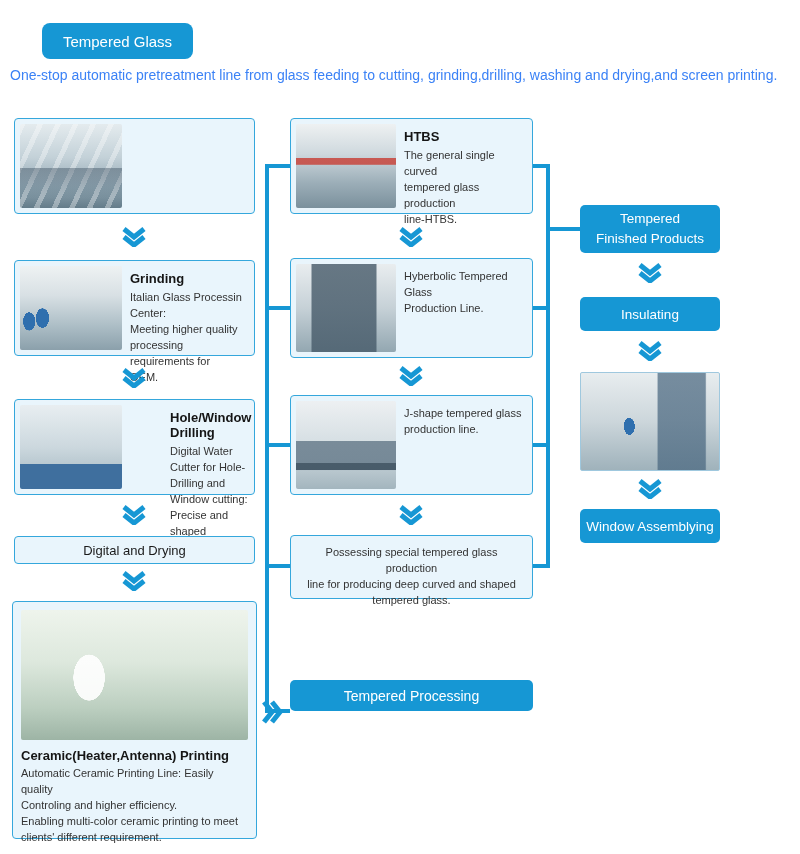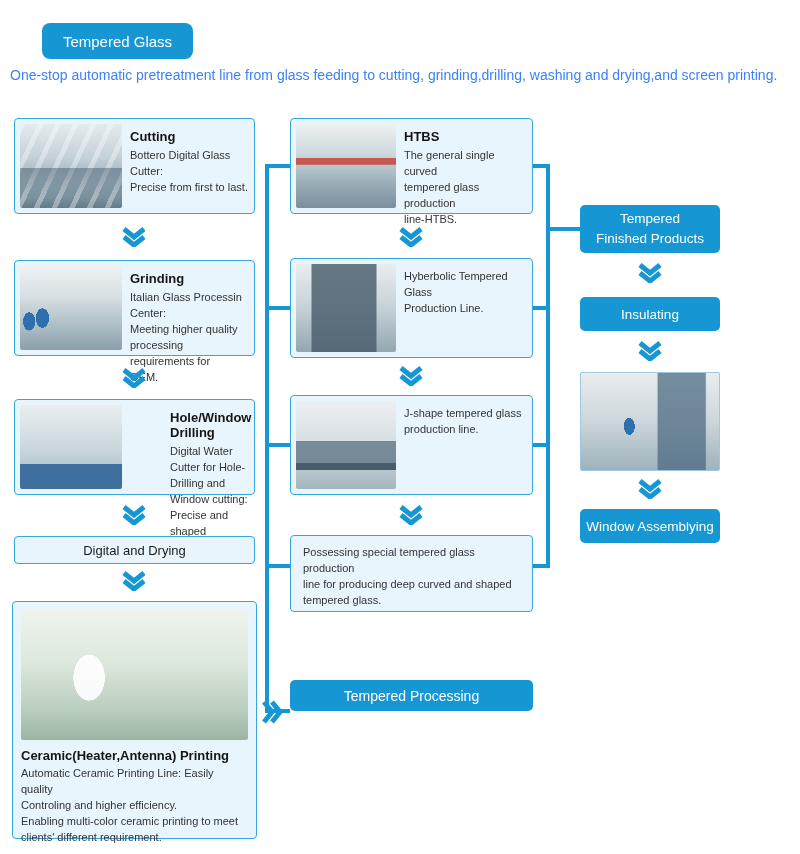--- a/index.html
+++ b/index.html
@@ -35,21 +35,21 @@
   #node-cutting{left:14px;top:118px;width:241px;height:96px;}
   #node-grinding{left:14px;top:260px;width:241px;height:96px;}
   #node-drilling{left:14px;top:399px;width:241px;height:96px;gap:48px;}
   #node-washing{left:14px;top:536px;width:241px;height:28px;display:flex;align-items:center;justify-content:center;}
   #node-washing span{font-size:13px;color:#1a1a1a;}
   #node-ceramic{left:12px;top:601px;width:245px;height:238px;padding:8px;}
   #node-ceramic .title{margin-top:8px;margin-bottom:3px;}
   #node-htbs{left:290px;top:118px;width:243px;height:96px;}
   #node-hyper{left:290px;top:258px;width:243px;height:100px;}
   #node-jshape{left:290px;top:395px;width:243px;height:100px;}
-  #node-special{left:290px;top:535px;width:243px;height:77px;padding:9px 12px;}
+  #node-special{left:290px;top:535px;width:243px;height:64px;padding:9px 12px;text-align:center;}
 
   #pill-processing{left:290px;top:680px;width:243px;height:31px;font-size:14px;}
   #pill-finished{left:580px;top:205px;width:140px;height:48px;font-size:13.5px;line-height:1.45;padding:0 14px;}
   #pill-insulating{left:580px;top:297px;width:140px;height:34px;font-size:13.5px;}
   #pill-assembling{left:580px;top:509px;width:140px;height:34px;font-size:13.5px;}
 
   
   #ar-l1{left:121px;top:227px;} #ar-l2{left:121px;top:368px;} #ar-l3{left:121px;top:505px;} #ar-l4{left:121px;top:571px;}
   #ar-m1{left:398px;top:227px;} #ar-m2{left:398px;top:366px;} #ar-m3{left:398px;top:505px;}
   #ar-r1{left:637px;top:263px;} #ar-r2{left:637px;top:341px;} #ar-r3{left:637px;top:479px;}
@@ -120,25 +120,20 @@
   <div class="line" id="ln-left-s5"></div>
   <div class="line" id="ln-right-v"></div>
   <div class="line" id="ln-right-s1"></div>
   <div class="line" id="ln-right-s2"></div>
   <div class="line" id="ln-right-s3"></div>
   <div class="line" id="ln-right-s4"></div>
   <div class="line" id="ln-right-tfp"></div>
 
   <div class="node node-flex" id="node-cutting">
     <div class="photo photo-side ph-cutting"></div>
-    <div class="txt">
-      <div class="title">Cutting</div>
-      <div class="desc">Bottero Digital Glass Cutter:
-Precise from first to last.</div>
-    </div>
   </div>
 
   <svg class="arrow" id="ar-l1" viewBox="0 0 26 20">
       <path d="M3 2l10 8 10-8"></path>
       <path d="M3 10l10 8 10-8"></path>
     </svg>
 
   <div class="node node-flex" id="node-grinding">
     <div class="photo photo-side ph-grinding"></div>
     <div class="txt">

